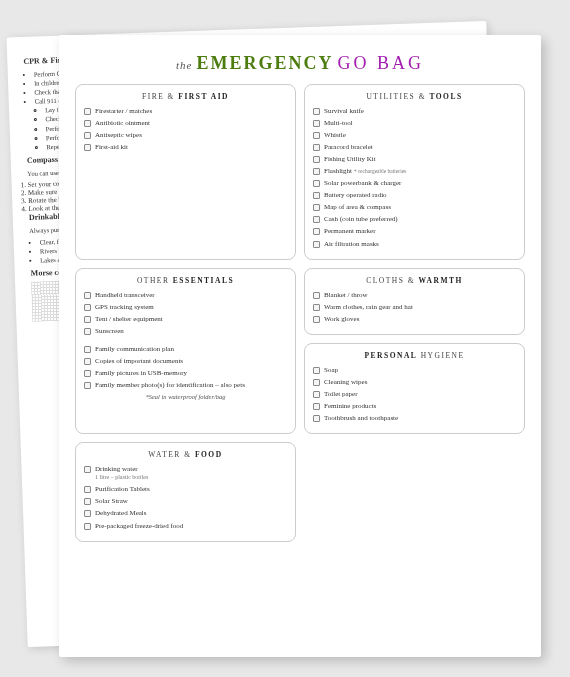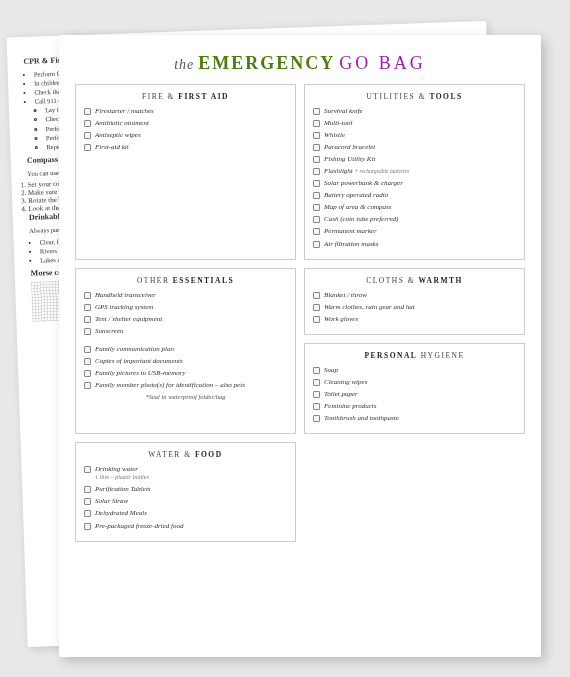--- a/index.html
+++ b/index.html
@@ -94,21 +94,21 @@
       padding: 18px 16px 12px;
       overflow: hidden;
     }
 
     .front-header {
       text-align: center;
       margin-bottom: 10px;
     }
 
     .front-header .the-text {
-      font-size: 14px;
+      font-size: 11px;
       color: #555;
       font-style: italic;
       letter-spacing: 1px;
       text-align: right;
     }
 
     .front-header .emergency {
       font-size: 18px;
       font-weight: 900;
       color: #4d7c0f;
@@ -132,21 +132,21 @@
     }
 
     .checklist-grid {
       display: grid;
       grid-template-columns: 1fr 1fr;
       gap: 8px;
     }
 
     .checklist-section {
       border: 1px solid #ccc;
-      border-radius: 0;
+      border-radius: 8px;
       padding: 7px 8px;
     }
 
     .section-title {
       text-align: center;
       font-size: 7.5px;
       font-weight: 400;
       color: #444;
       text-transform: uppercase;
       letter-spacing: 1.5px;
@@ -156,21 +156,20 @@
     .section-title strong {
       font-weight: 700;
       color: #222;
     }
 
     .checklist-item {
       display: flex;
       align-items: flex-start;
       margin-bottom: 3px;
       gap: 4px;
-      font-style: italic;
     }
 
     .checkbox {
       width: 7px;
       height: 7px;
       border: 1px solid #888;
       border-radius: 1px;
       flex-shrink: 0;
       margin-top: 1px;
       background: #f5f5f5;

